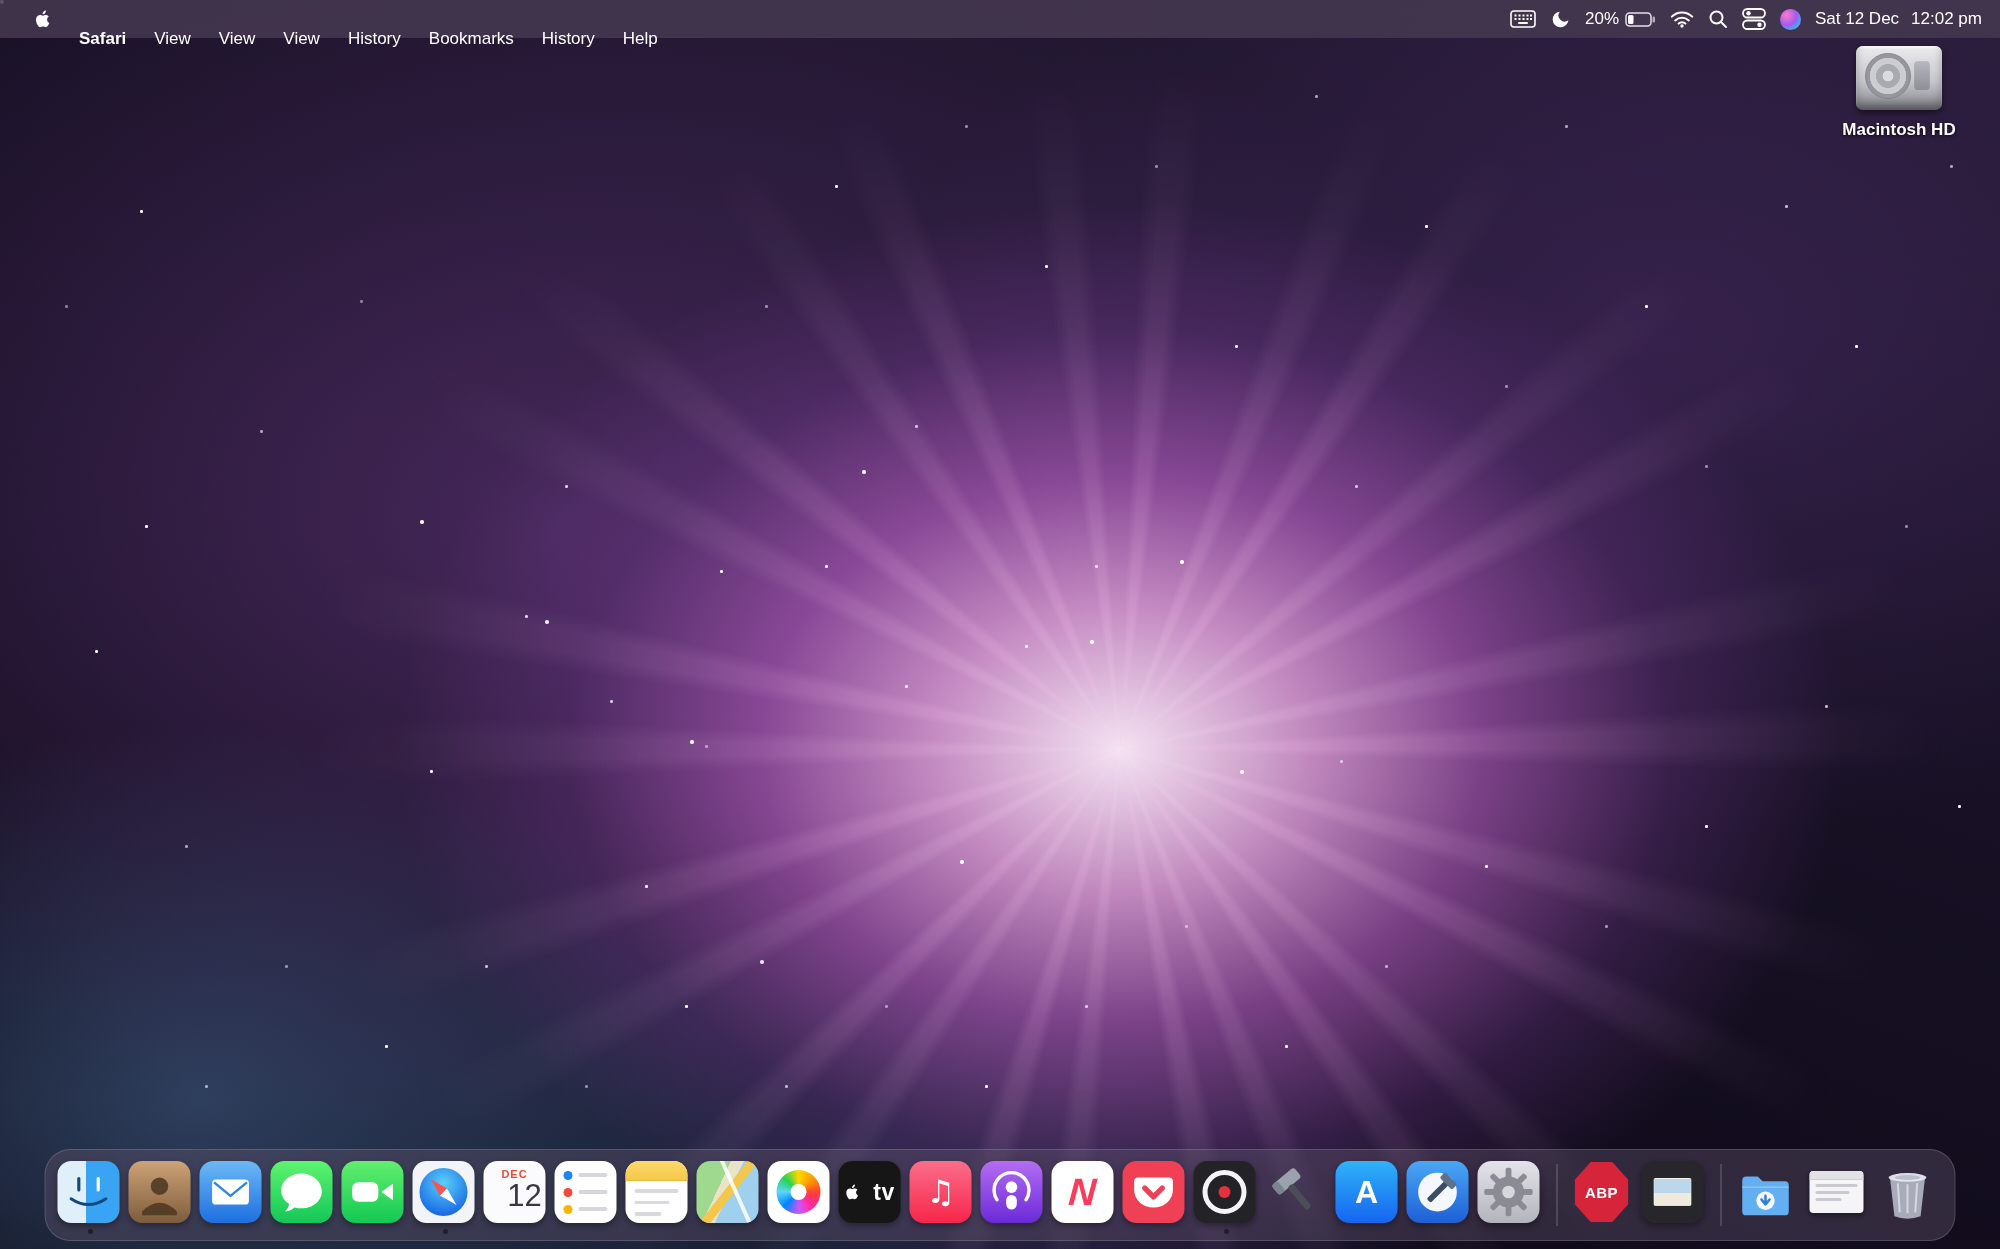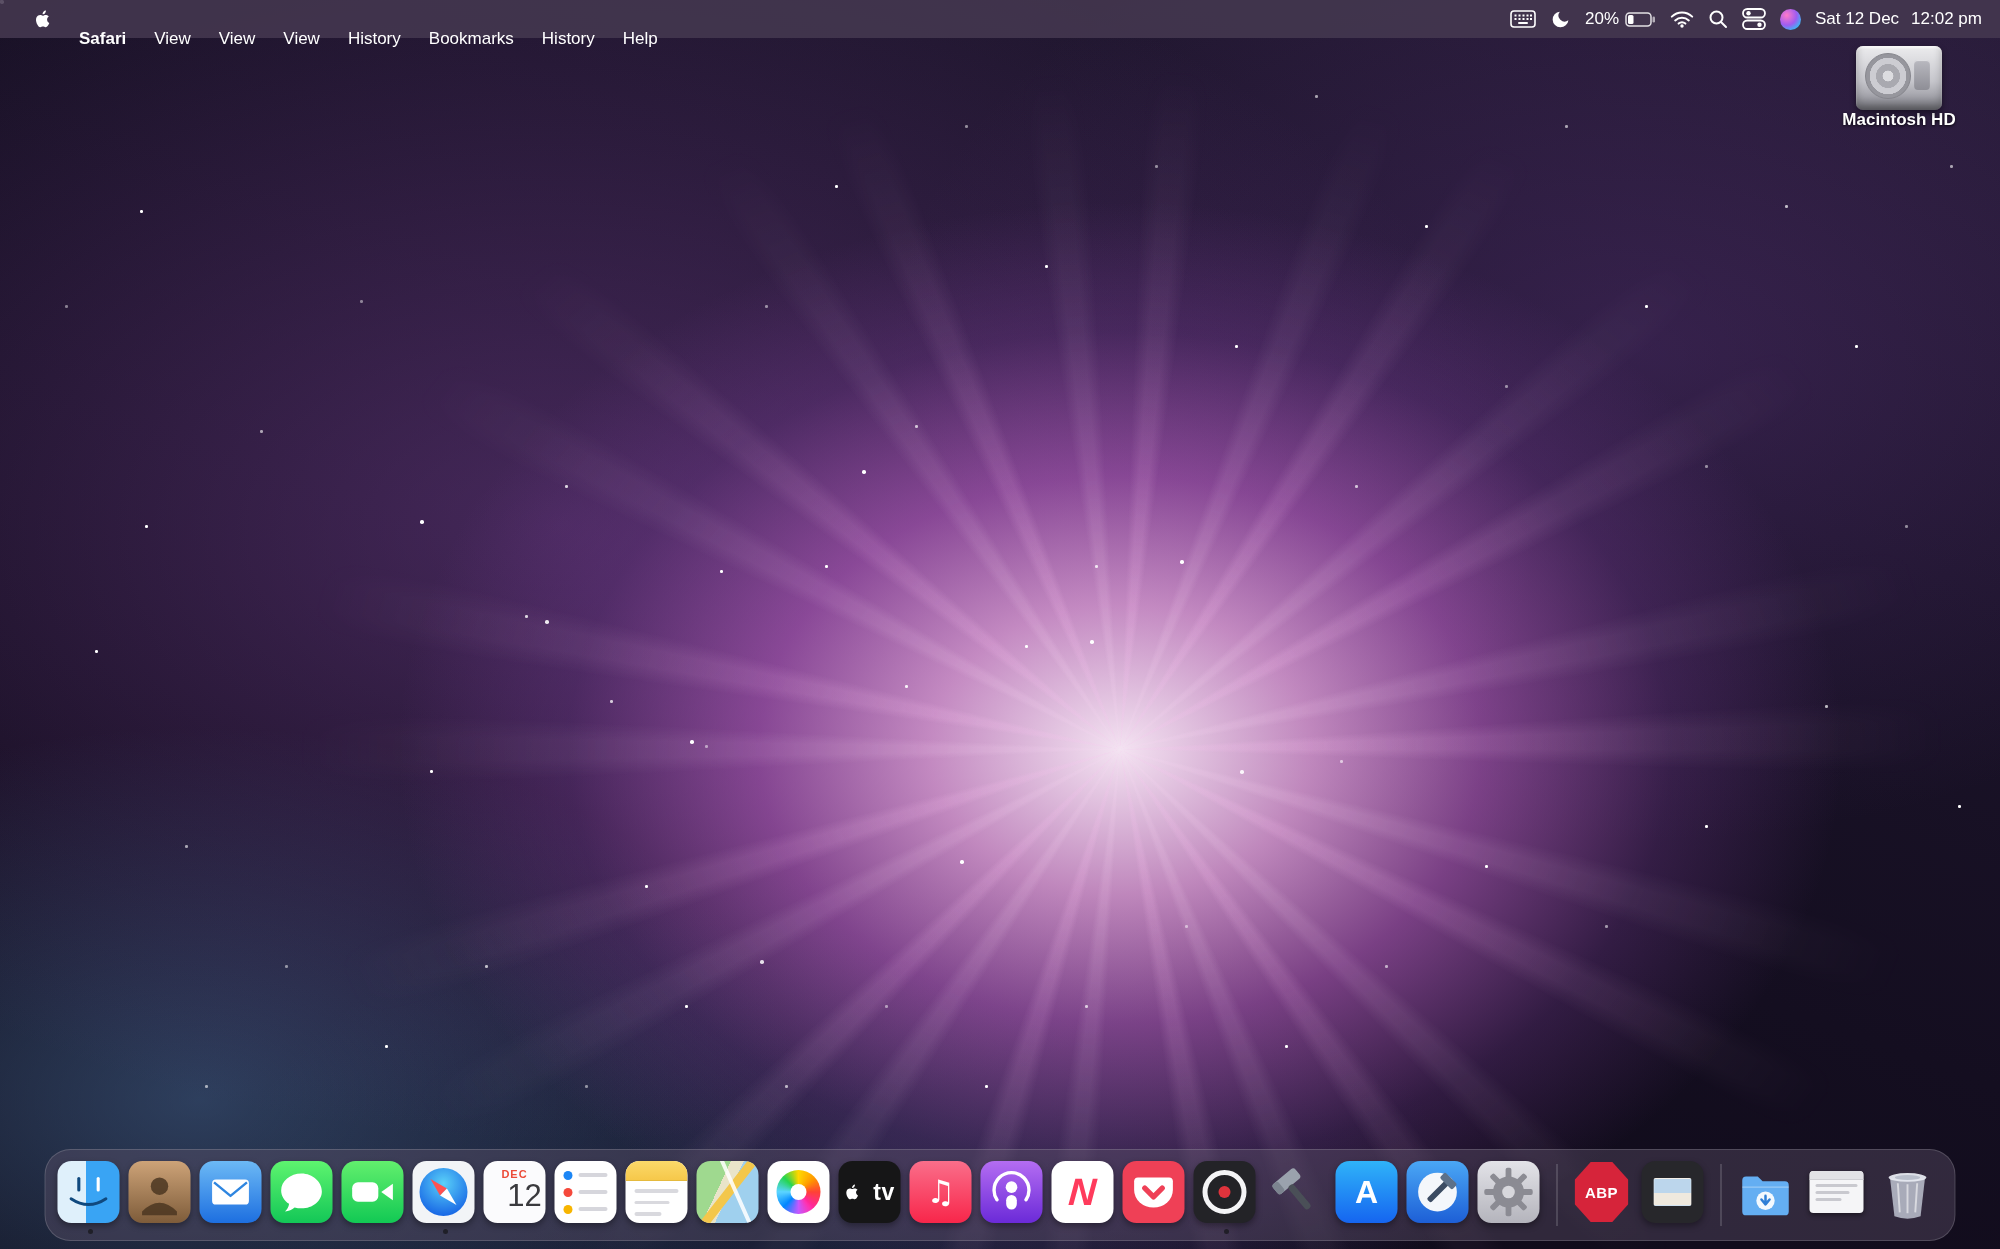--- a/index.html
+++ b/index.html
@@ -78,21 +78,21 @@
   
   .hd-wrap{position:absolute;top:46px;right:26px;width:150px;display:flex;flex-direction:column;align-items:center;z-index:10;}
   .hd-icon{width:86px;height:64px;border-radius:7px;position:relative;
     background:linear-gradient(180deg,#ececee 0%,#c6c6cc 55%,#93939b 90%,#77777e 100%);
     box-shadow:inset 0 -7px 9px rgba(0,0,0,.28), inset 0 2px 2px rgba(255,255,255,.7), 0 3px 6px rgba(0,0,0,.45);}
   .hd-platter{position:absolute;left:9px;top:7px;width:44px;height:44px;border-radius:50%;
     border:1px solid #85858c;
     background:radial-gradient(circle at 50% 50%, #dcdce0 0 17%, #a9a9b0 18% 38%, #ccccd2 39% 58%, #96969d 59% 100%);}
   .hd-arm{position:absolute;right:12px;top:14px;width:16px;height:30px;border-radius:4px;
     background:linear-gradient(180deg,#b9b9c0,#8e8e96);box-shadow:inset 0 1px 1px rgba(255,255,255,.6);}
-  .hd-label{font-size:17px;font-weight:bold;color:#fff;
+  .hd-label{margin-top:10px;font-size:17px;font-weight:bold;color:#fff;
     text-shadow:0 1px 3px rgba(0,0,0,.85);}
   
   .dock{
     position:absolute;left:50%;transform:translateX(-50%);bottom:8px;height:90px;
     display:flex;align-items:center;gap:5px;padding:0 12px;z-index:40;
     background:rgba(92,82,104,.42);
     border:1px solid rgba(255,255,255,.16);border-radius:26px;
   }
   .dock-item{width:66px;height:84px;position:relative;display:flex;align-items:flex-start;justify-content:flex-start;padding-top:8px;box-sizing:border-box;}
   .tile{width:62px;height:62px;border-radius:14px;position:relative;overflow:hidden;

